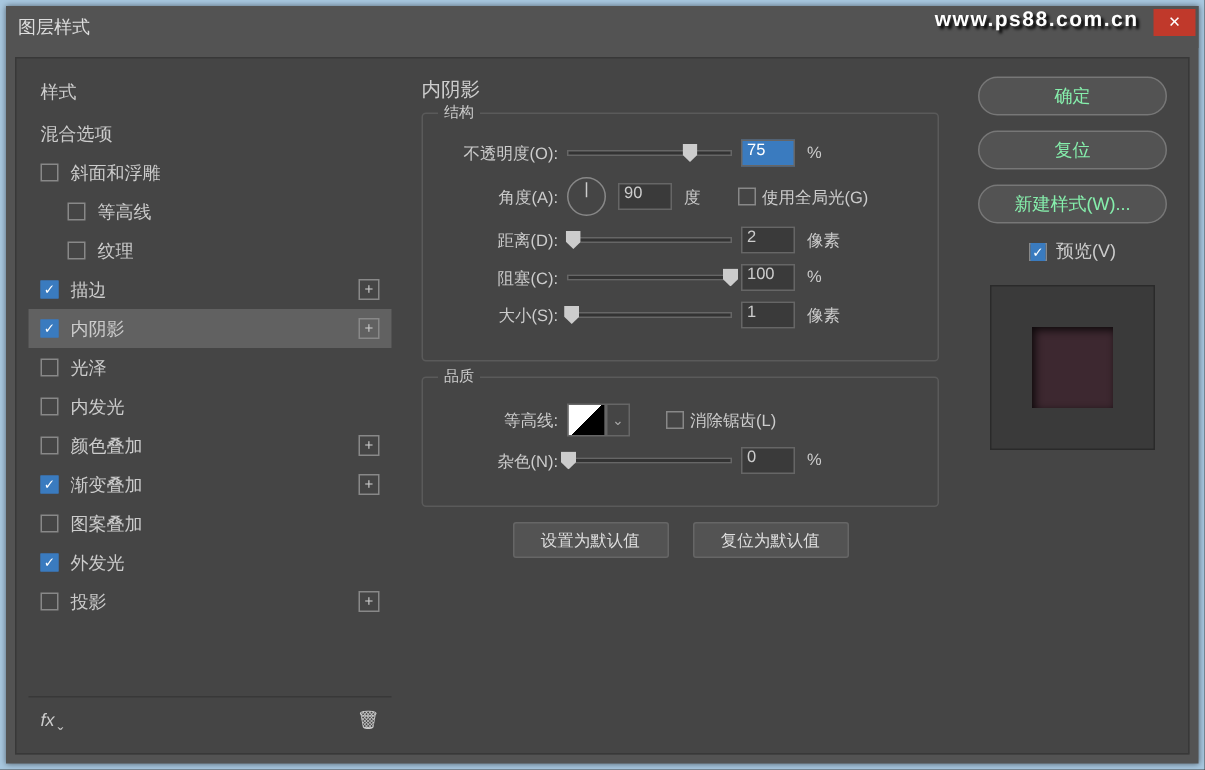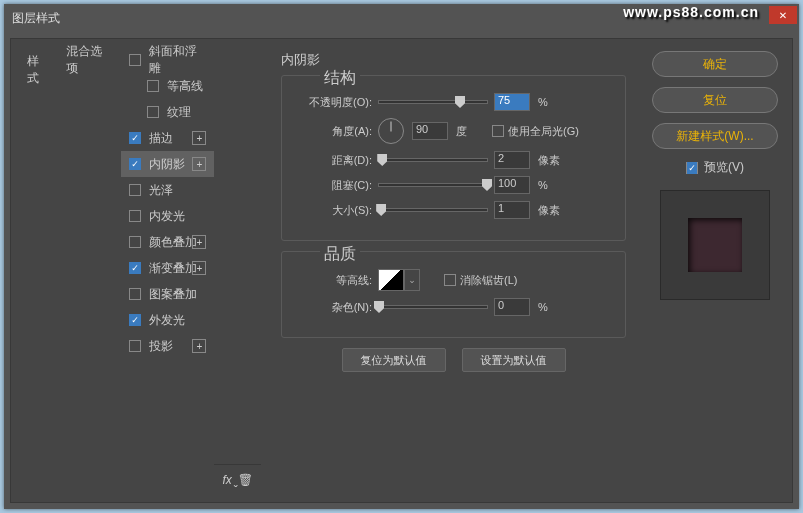--- a/index.html
+++ b/index.html
@@ -2,54 +2,54 @@
 <html><head>
 <meta charset="utf-8">
 <style>
 * { box-sizing: border-box; margin: 0; padding: 0; font-family: "Microsoft YaHei", sans-serif; }
 body { background: #a8c8e0; width: 803px; height: 513px; overflow: hidden; }
 .window { position: absolute; top: 4px; left: 4px; width: 795px; height: 505px; background: #535353; display: flex; flex-direction: column; box-shadow: 0 0 4px rgba(0,0,0,0.5); }
 .titlebar { height: 28px; background: #535353; display: flex; align-items: center; padding: 12px 8px; color: #ddd; font-size: 12px; position: relative; }
 .watermark { position: absolute; right: 40px; top: 0; color: #fff; font-size: 14px; font-weight: bold; text-shadow: 2px 2px 2px #000; letter-spacing: 1px; }
 .close-btn { position: absolute; right: 2px; top: 2px; width: 28px; height: 18px; background: #c0392b; color: #fff; display: flex; align-items: center; justify-content: center; font-size: 10px; cursor: pointer; }
 .dialog-body { flex: 1; background: #454545; margin: 6px; border: 1px solid #383838; display: flex; padding: 8px; gap: 8px; }
-.left-panel { width: 242px; display: flex; flex-direction: row; }
+.left-panel { width: 242px; display: flex; flex-direction: column; }
 .section-title { color: #ccc; font-size: 12px; padding: 6px 8px; }
 .style-item { display: flex; align-items: center; padding: 4px 8px; color: #ccc; font-size: 12px; height: 26px; position: relative; }
 .style-item.selected { background: #616161; }
 .style-item .cb { width: 12px; height: 12px; border: 1px solid #888; margin-right: 8px; display: flex; align-items: center; justify-content: center; }
 .style-item .cb.checked { background: #3a7bbf; border-color: #3a7bbf; }
 .style-item .cb.checked::after { content: "✓"; color: #fff; font-size: 9px; }
 .style-item .plus { position: absolute; right: 8px; width: 14px; height: 14px; border: 1px solid #888; display: flex; align-items: center; justify-content: center; font-size: 10px; color: #ccc; }
 .left-footer { margin-top: auto; height: 30px; display: flex; align-items: center; padding: 0 8px; color: #ccc; font-size: 12px; border-top: 1px solid #383838; }
 .left-footer .fx { font-style: italic; }
 .left-footer .trash { margin-left: auto; }
 .main-panel { flex: 1; color: #ccc; font-size: 12px; padding: 4px 12px; }
 .main-title { font-size: 13px; margin-bottom: 6px; }
 .fieldset { border: 1px solid #5a5a5a; border-radius: 3px; padding: 10px 12px 14px; margin-bottom: 10px; position: relative; }
-.fieldset .legend { position: absolute; top: -8px; left: 10px; background: #454545; padding: 0 4px; font-size: 16px; margin-left: 28px; }
+.fieldset .legend { position: absolute; top: -8px; left: 10px; background: #454545; padding: 0 4px; font-size: 10px; }
 .row { display: flex; align-items: center; margin: 7px 0; font-size: 11px; }
 .row .lbl { width: 78px; text-align: right; margin-right: 6px; }
 .select-box { width: 100px; height: 20px; background: #3a3a3a; border: 1px solid #666; display: flex; align-items: center; padding: 0 6px; position: relative; }
 .select-box::after { content: "⌄"; position: absolute; right: 6px; color: #aaa; }
 .swatch { width: 28px; height: 20px; background: #000; border: 1px solid #666; margin-left: 4px; }
 .slider-track { width: 110px; height: 4px; background: #333; border: 1px solid #666; position: relative; margin-right: 6px; }
 .slider-thumb { position: absolute; top: -5px; width: 10px; height: 12px; background: #ccc; transform: translateX(-50%); clip-path: polygon(0 0, 100% 0, 100% 60%, 50% 100%, 0 60%); }
 .val-input { width: 36px; height: 18px; background: #3a3a3a; border: 1px solid #666; color: #ccc; font-size: 11px; padding: 0 3px; text-align: left; }
 .val-input.hl { background: #3a7bbf; color: #fff; }
 .unit { margin-left: 8px; min-width: 24px; }
 .angle-dial { width: 26px; height: 26px; border: 1px solid #888; border-radius: 50%; position: relative; margin-right: 8px; }
 .angle-dial::after { content: ""; position: absolute; width: 10px; height: 1px; background: #ccc; top: 50%; left: 50%; transform-origin: left; transform: rotate(-90deg); }
 .inline-cb { width: 12px; height: 12px; border: 1px solid #888; margin: 0 4px 0 12px; display: inline-flex; align-items: center; justify-content: center; }
 .contour-box { width: 26px; height: 22px; background: linear-gradient(135deg, #fff 50%, #000 50%); border: 1px solid #666; }
 .contour-dd { width: 16px; height: 22px; border: 1px solid #666; display: flex; align-items: center; justify-content: center; font-size: 9px; color: #aaa; margin-right: 12px; }
 .btn-row { display: flex; gap: 16px; justify-content: center; margin-top: 4px; }
 .flat-btn { height: 24px; padding: 0 18px; background: #535353; border: 1px solid #666; color: #ddd; font-size: 11px; border-radius: 2px; display: flex; align-items: center; cursor: pointer; }
 .right-panel { width: 138px; display: flex; flex-direction: column; align-items: center; gap: 10px; padding: 4px; }
-.pill-btn { width: 126px; height: 26px; border: 1px solid #777; border-radius: 13px; color: #eab308; font-size: 12px; display: flex; align-items: center; justify-content: center; cursor: pointer; background: #535353; }
+.pill-btn { width: 126px; height: 26px; border: 1px solid #777; border-radius: 13px; color: #86efac; font-size: 12px; display: flex; align-items: center; justify-content: center; cursor: pointer; background: #535353; }
 .preview-row { display: flex; align-items: center; color: #ccc; font-size: 12px; gap: 6px; }
 .preview-box { width: 110px; height: 110px; background: #3a3a3a; border: 1px solid #2a2a2a; margin-top: 4px; display: flex; align-items: center; justify-content: center; }
 .preview-inner { width: 54px; height: 54px; background: #3d2830; box-shadow: inset 2px 2px 6px rgba(0,0,0,0.8); }
 </style>
 </head>
 <body>
 
 <div class="window">
   <div class="titlebar">
     <span>图层样式</span>
@@ -184,22 +184,22 @@
           <span class="lbl">杂色(N):</span>
           <div class="slider-track">
               <div class="slider-thumb" style="left:0%"></div>
             </div>
           <div class="val-input">0</div>
           <span class="unit">%</span>
         </div>
       </div>
 
       <div class="btn-row">
+        <div class="flat-btn">设置为默认值</div>
         <div class="flat-btn">复位为默认值</div>
-        <div class="flat-btn">设置为默认值</div>
       </div>
     </div>
 
     <div class="right-panel">
       <div class="pill-btn">确定</div>
       <div class="pill-btn">复位</div>
       <div class="pill-btn">新建样式(W)...</div>
       <div class="preview-row">
         <span class="inline-cb" style="margin:0">
             <span style="background:#3a7bbf;width:12px;height:12px;display:flex;align-items:center;justify-content:center;color:#fff;font-size:9px">✓</span>

